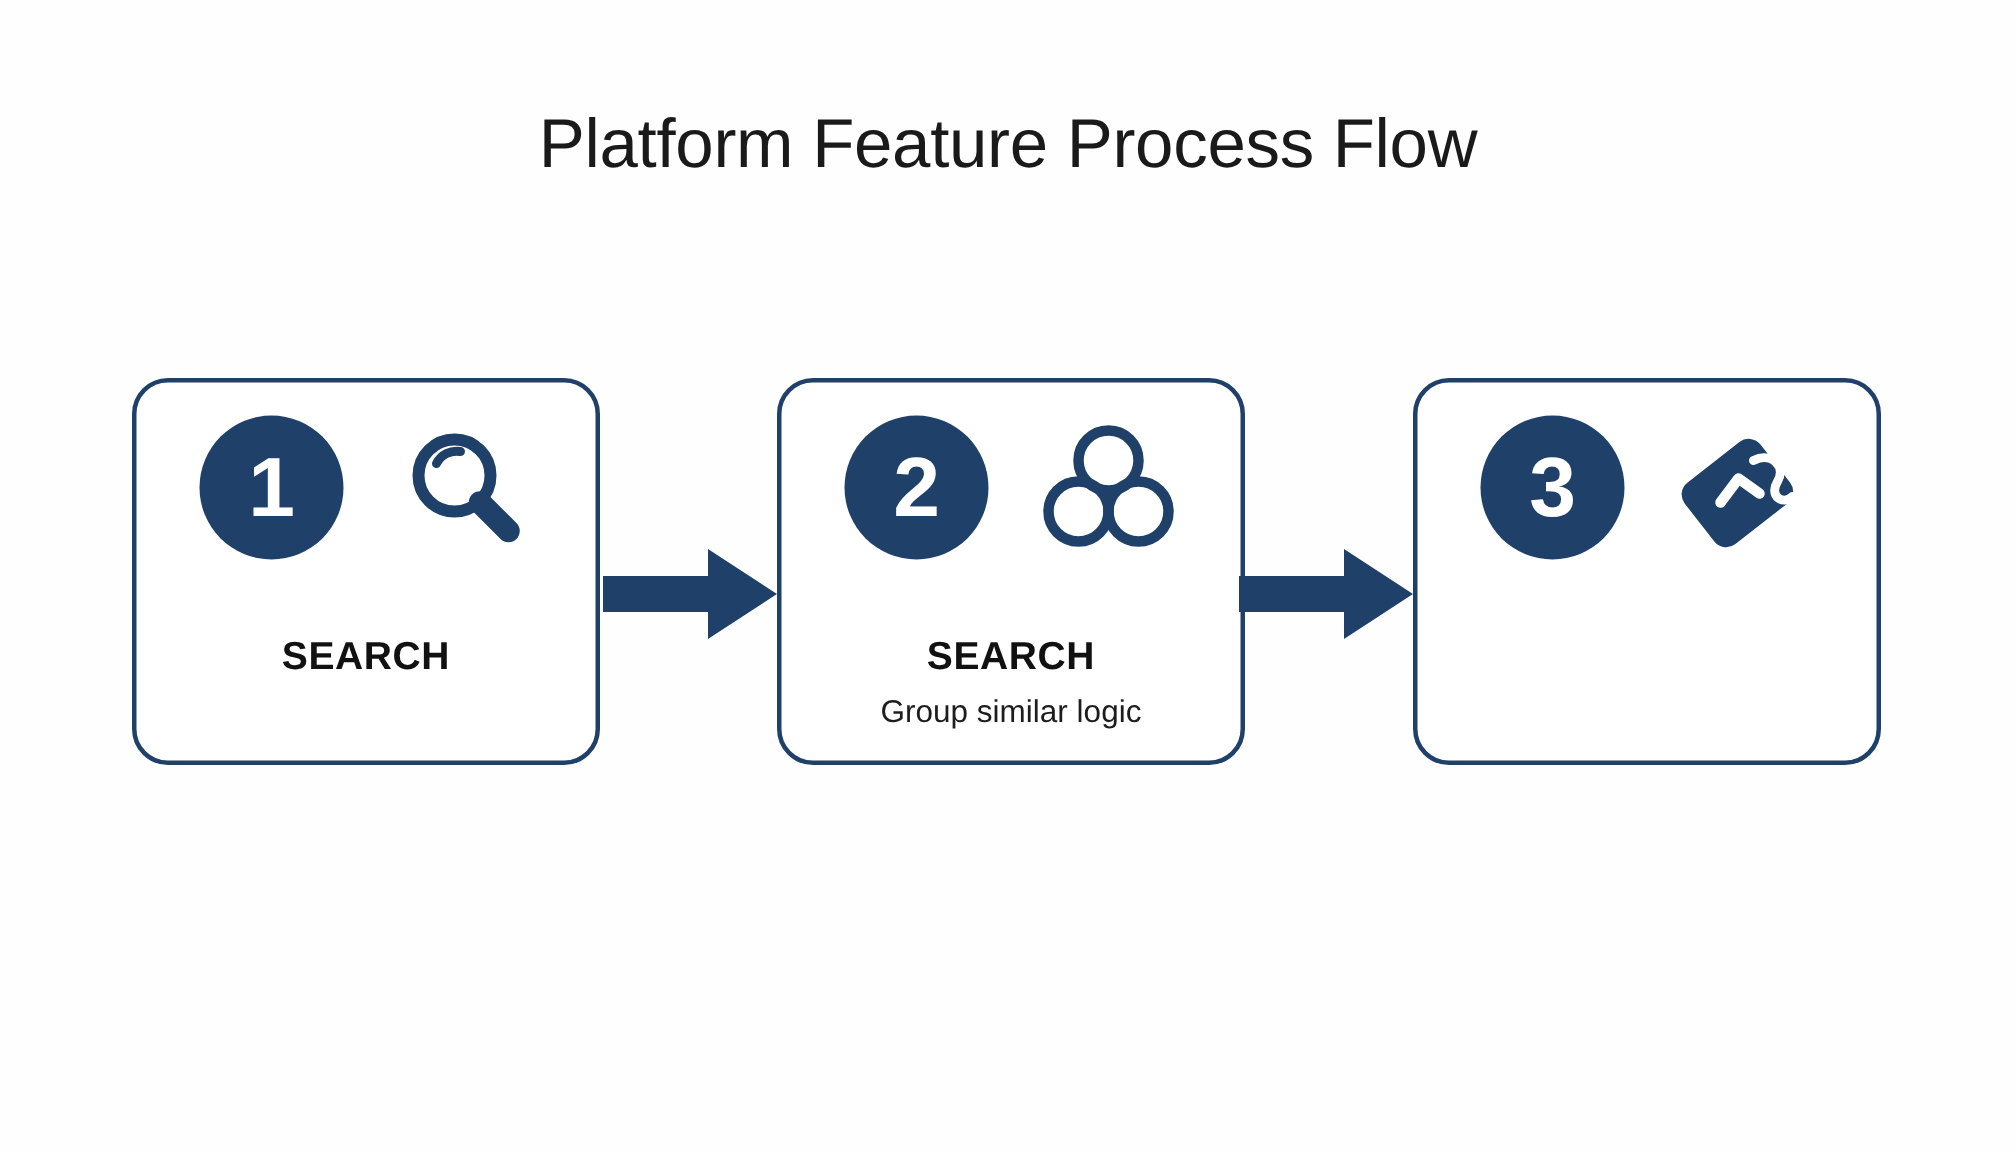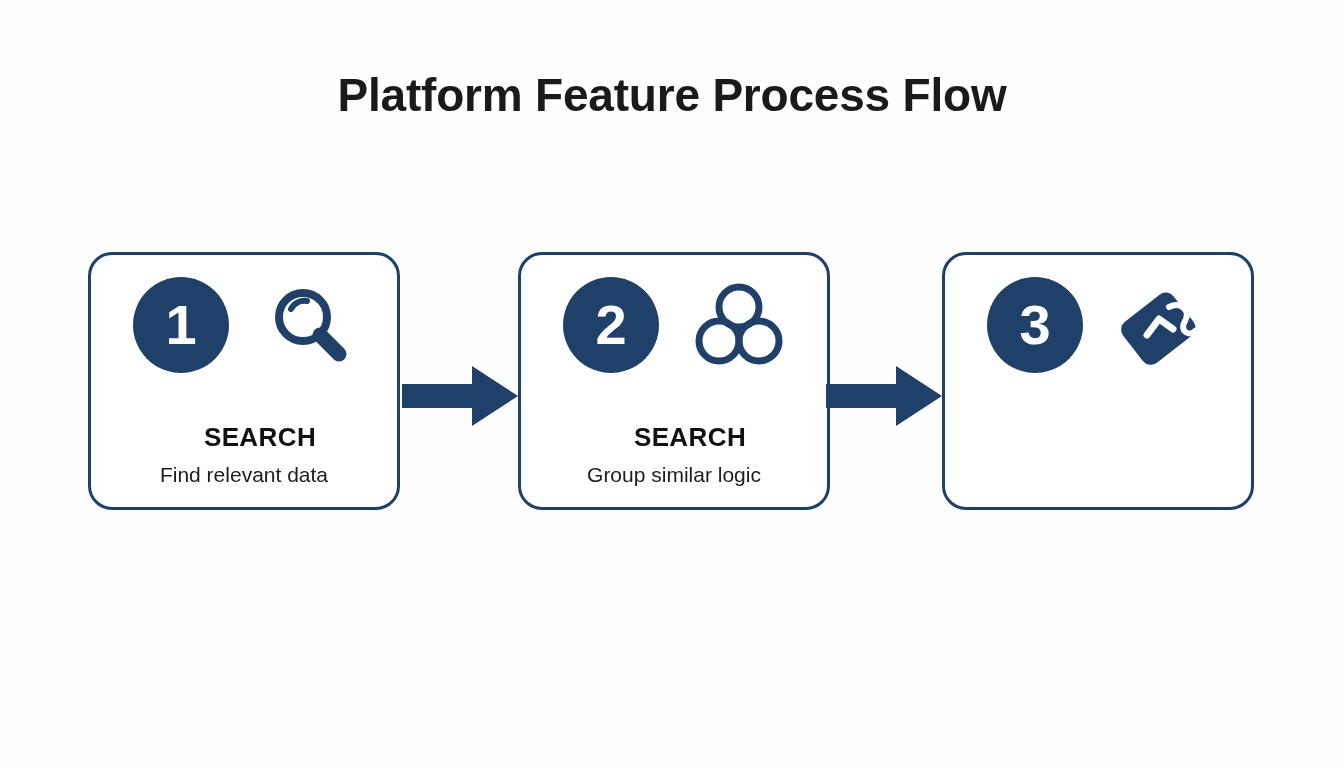--- a/index.html
+++ b/index.html
@@ -22,21 +22,21 @@
   }
 
   
   .page-title {
     position: absolute;
     top: 70px;
     left: 0;
     width: 1344px;
     text-align: center;
     font-size: 46px;
-    font-weight: bold;
+    font-weight: normal;
     color: #1a1a1a;
     letter-spacing: -0.2px;
     line-height: 1.1;
   }
 
   
   .flow-row {
     position: absolute;
     top: 252px;
     left: 88px;
@@ -92,21 +92,21 @@
     flex: 0 0 auto;
     display: flex;
     align-items: center;
     justify-content: center;
   }
   .step-icon svg { display: block; }
 
   .card-label {
     position: absolute;
     top: 167px;
-    left: 16px;
+    left: 0;
     width: 100%;
     text-align: center;
     font-size: 26px;
     font-weight: bold;
     color: #111111;
     letter-spacing: 0.4px;
   }
 
   .card-desc {
     position: absolute;
@@ -144,21 +144,20 @@
         <div class="badge">1</div>
         <div class="step-icon">
           <svg width="92" height="92" viewBox="0 0 92 92">
             <circle cx="40" cy="38" r="24" fill="none" stroke="#1f4068" stroke-width="8"></circle>
             <path d="M28 30 A15 15 0 0 1 44 22" fill="none" stroke="#1f4068" stroke-width="6" stroke-linecap="round"></path>
             <line x1="57" y1="56" x2="76" y2="75" stroke="#1f4068" stroke-width="15" stroke-linecap="round"></line>
           </svg>
         </div>
       </div>
       <div class="card-label">SEARCH</div>
-      <div class="card-desc">Find relevant data</div>
     </div>
 
     <div class="flow-arrow a1">
       <svg width="118" height="72" viewBox="0 0 118 72">
         <polygon points="0,24 70,24 70,6 116,36 70,66 70,48 0,48" fill="#1f4068"></polygon>
       </svg>
     </div>
 
     <div class="step-card c2">
       <div class="card-head">

